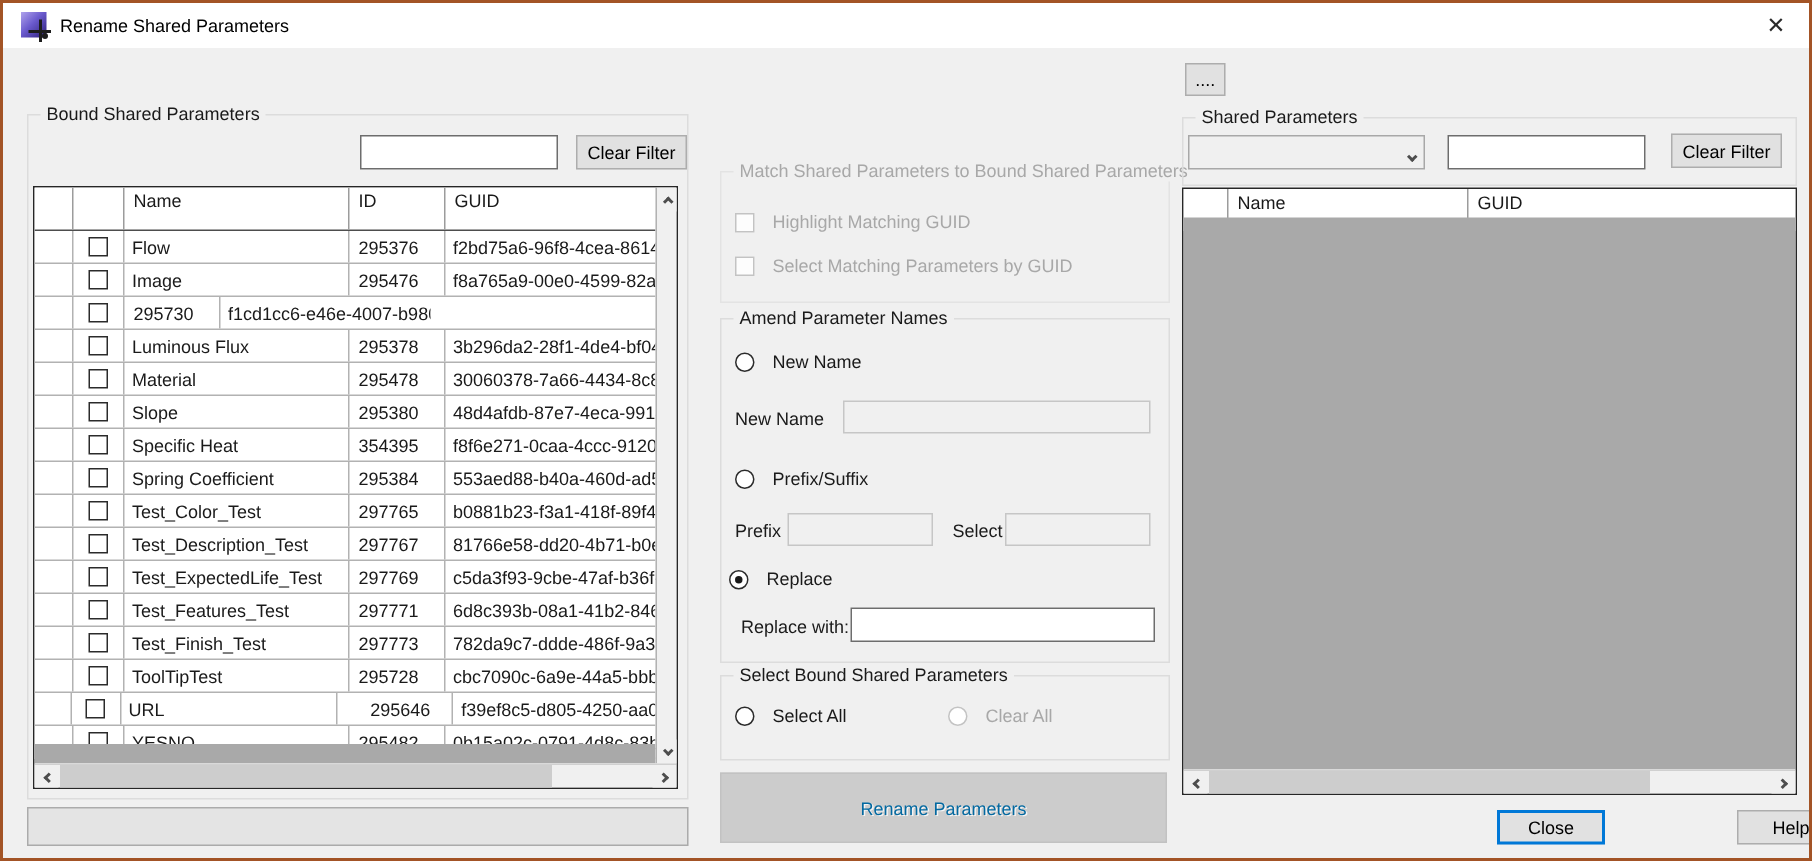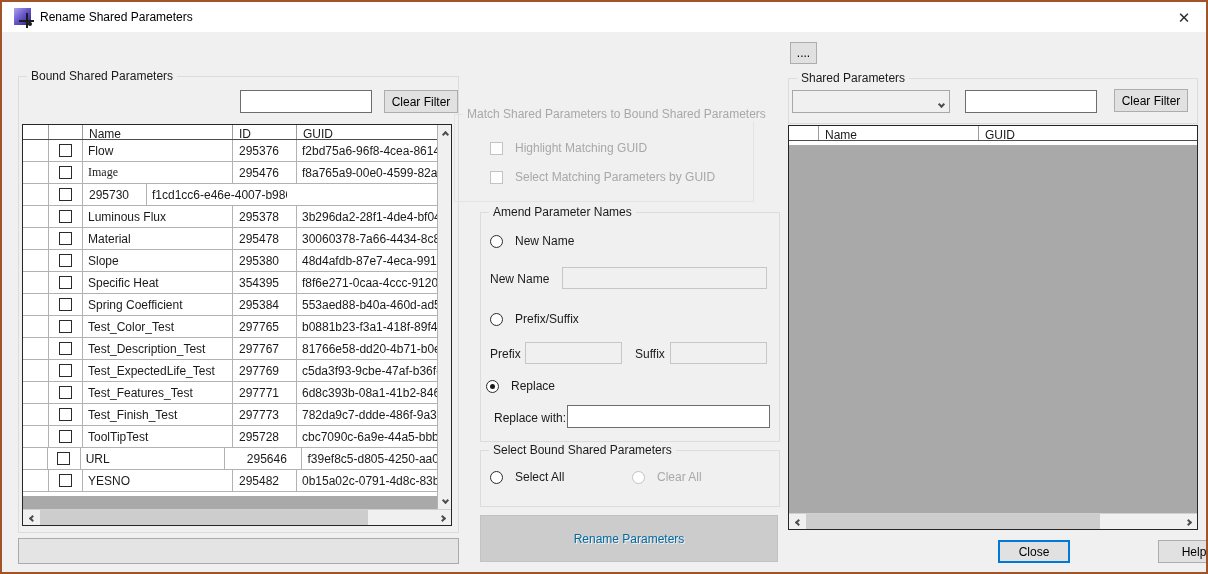--- a/index.html
+++ b/index.html
@@ -43,21 +43,21 @@
   .radio.checked::after { content:""; position:absolute; left:3px; top:3px; width:5px; height:5px; border-radius:50%; background:#1a1a1a; }
   .radio.disabled { border-color:#c3c3c3; }
   .ctl-row { position:absolute; display:flex; align-items:center; gap:12px; }
   .ctl-row .lbl { font-size:12px; color:#1a1a1a; }
   .ctl-row .lbl.disabled { color:#a8a8a8; }
   .plain-label { position:absolute; font-size:12px; color:#1a1a1a; white-space:nowrap; }
 
   
   .grid { position:absolute; background:#fff; border:1px solid #262626; overflow:hidden; }
   .grid-inner { position:absolute; left:0; top:0; right:0; bottom:0; }
-  .grid-header { display:flex; height:15px; background:#fff; border-bottom:1px solid #4d4d4d; }
+  .grid-header { display:flex; height:29px; background:#fff; border-bottom:1px solid #4d4d4d; }
   .grid-header .hcell { border-right:1px solid #9c9c9c; padding:2px 0 0 6px; font-size:12px; white-space:nowrap; overflow:hidden; }
   .grid-row { display:flex; height:22px; background:#fff; border-bottom:1px solid #b2b2b2; }
   .cell { border-right:1px solid #b2b2b2; font-size:12px; white-space:nowrap; overflow:hidden;
           display:flex; align-items:center; }
   .cbcell { justify-content:center; }
   .filler { background:#a9a9a9; }
 
   
   .sb { position:absolute; background:#f0f0f0; }
   .sb-btn { position:absolute; display:flex; align-items:center; justify-content:center; background:#f0f0f0; }
@@ -112,21 +112,21 @@
     <div class="cell" style="width:150px; padding-left:5px;">Flow</div>
     <div class="cell" style="width:64px; padding-left:6px;">295376</div>
     <div class="cell" style="width:140px; padding-left:5px; border-right:none;">f2bd75a6-96f8-4cea-8614-e</div>
   </div>
 
   <div class="grid-row">
     <div class="cell" style="width:26px;"></div>
     <div class="cell cbcell" style="width:34px;">
       <span class="checkbox"></span>
     </div>
-    <div class="cell" style="width:150px; padding-left:5px;font-family:Liberation Serif, serif;">Image</div>
+    <div class="cell" style="width:150px; padding-left:5px;">Image</div>
     <div class="cell" style="width:64px; padding-left:6px;">295476</div>
     <div class="cell" style="width:140px; padding-left:5px; border-right:none;">f8a765a9-00e0-4599-82a7-</div>
   </div>
 
   <div class="grid-row">
     <div class="cell" style="width:26px;"></div>
     <div class="cell cbcell" style="width:34px;">
       <span class="checkbox"></span>
     </div>
     <div class="cell" style="width:64px; padding-left:6px;">295730</div>
@@ -282,21 +282,21 @@
         <div class="sb-thumb" style="left:17px; top:0; width:328px; height:16px;"></div>
         <div class="sb-btn" style="right:0; top:0; width:16px; height:16px;">
             <span class="chev right"></span>
           </div>
       </div>
     </div>
   </div>
 
   <div class="status-box" style="left:16px; top:536px; width:441px; height:26px;"></div>
 
-  <div class="groupbox disabled" style="left:452px; top:112px; width:300px; height:88px;">
+  <div class="groupbox disabled" style="left:478px; top:112px; width:300px; height:88px;">
     <span class="legend">Match Shared Parameters to Bound Shared Parameters</span>
   </div>
   <div class="ctl-row" style="left:488px; top:139px;">
     <span class="checkbox disabled"></span>
     <span class="lbl disabled">Highlight Matching GUID</span>
   </div>
   <div class="ctl-row" style="left:488px; top:168px;">
     <span class="checkbox disabled"></span>
     <span class="lbl disabled">Select Matching Parameters by GUID</span>
   </div>
@@ -310,21 +310,21 @@
   </div>
   <span class="plain-label" style="left:488px; top:270px;">New Name</span>
   <input class="tb disabled" style="left: 560px; top: 265px; width: 205px; height: 22px;" disabled="" value="">
 
   <div class="ctl-row" style="left:488px; top:310px;">
     <span class="radio"></span>
     <span class="lbl">Prefix/Suffix</span>
   </div>
   <span class="plain-label" style="left:488px; top:345px;">Prefix</span>
   <input class="tb disabled" style="left: 523px; top: 340px; width: 97px; height: 22px;" disabled="" value="">
-  <span class="plain-label" style="left:633px; top:345px;">Suffix</span>
+  <span class="plain-label" style="left:633px; top:345px;">Select</span>
   <input class="tb disabled" style="left: 668px; top: 340px; width: 97px; height: 22px;" disabled="" value="">
 
   <div class="ctl-row" style="left:484px; top:377px;">
     <span class="radio checked"></span>
     <span class="lbl">Replace</span>
   </div>
   <span class="plain-label" style="left:492px; top:409px;">Replace with:</span>
   <input class="tb" style="left: 565px; top: 403px; width: 203px; height: 23px;" value="">
 
   <div class="groupbox" style="left:478px; top:448px; width:300px; height:57px;">

